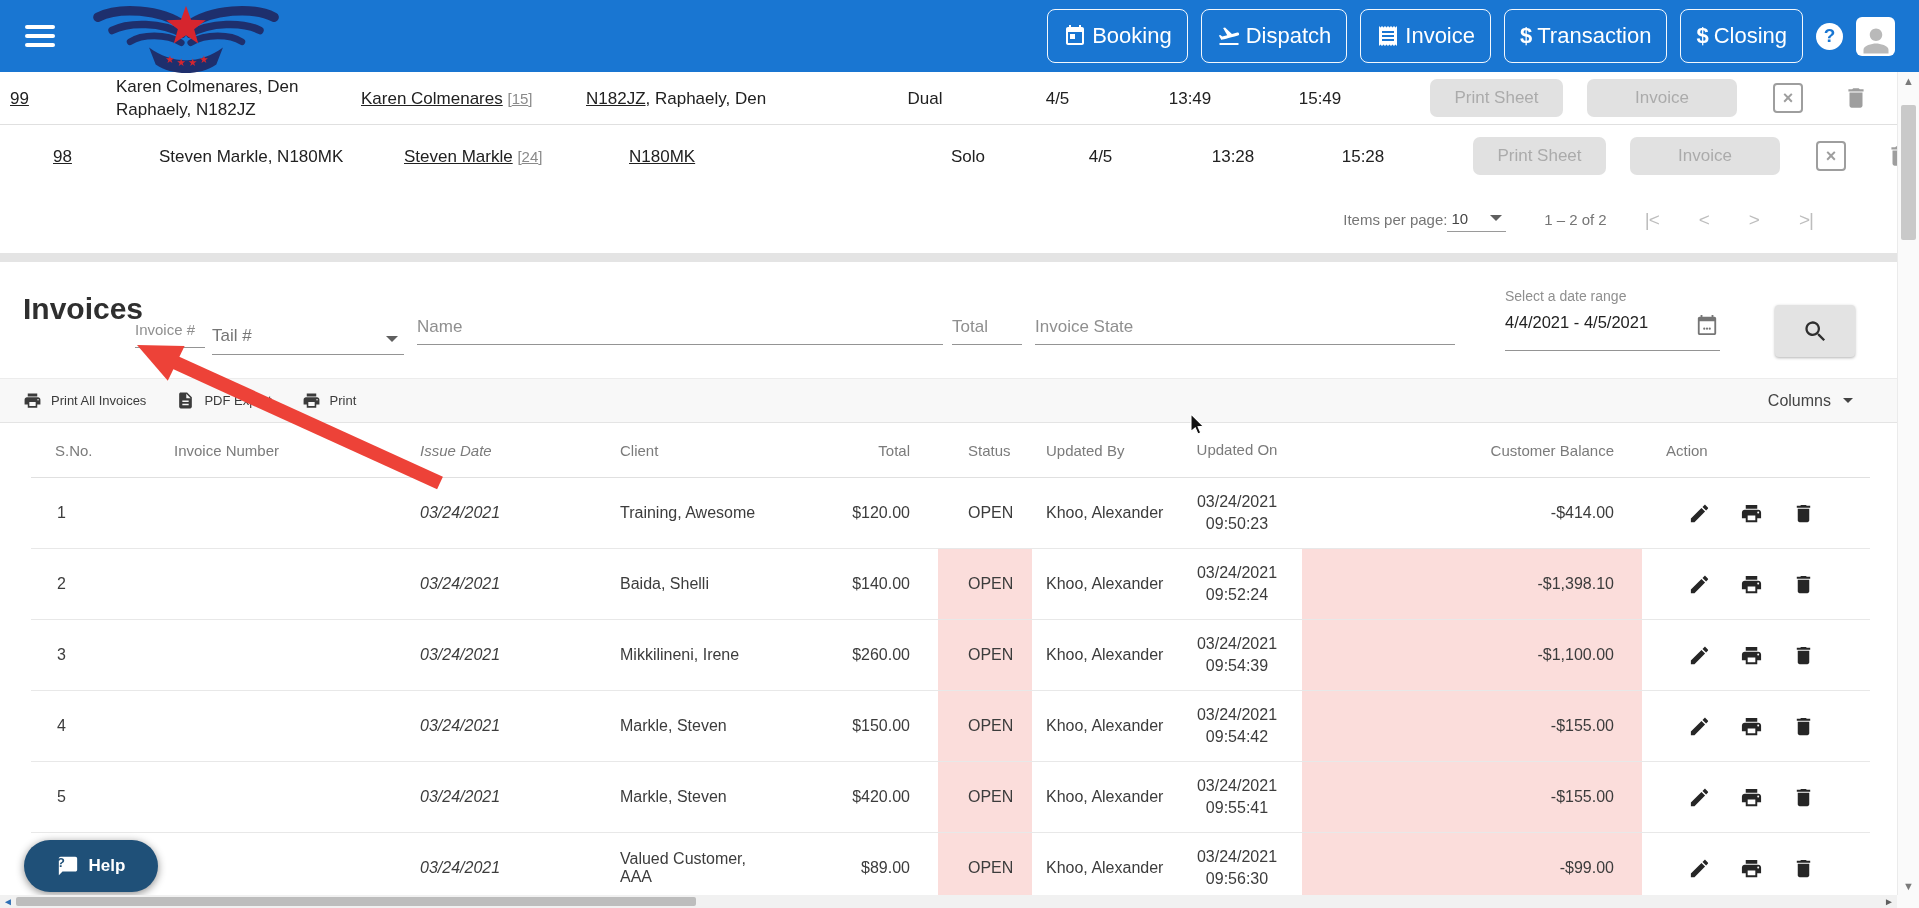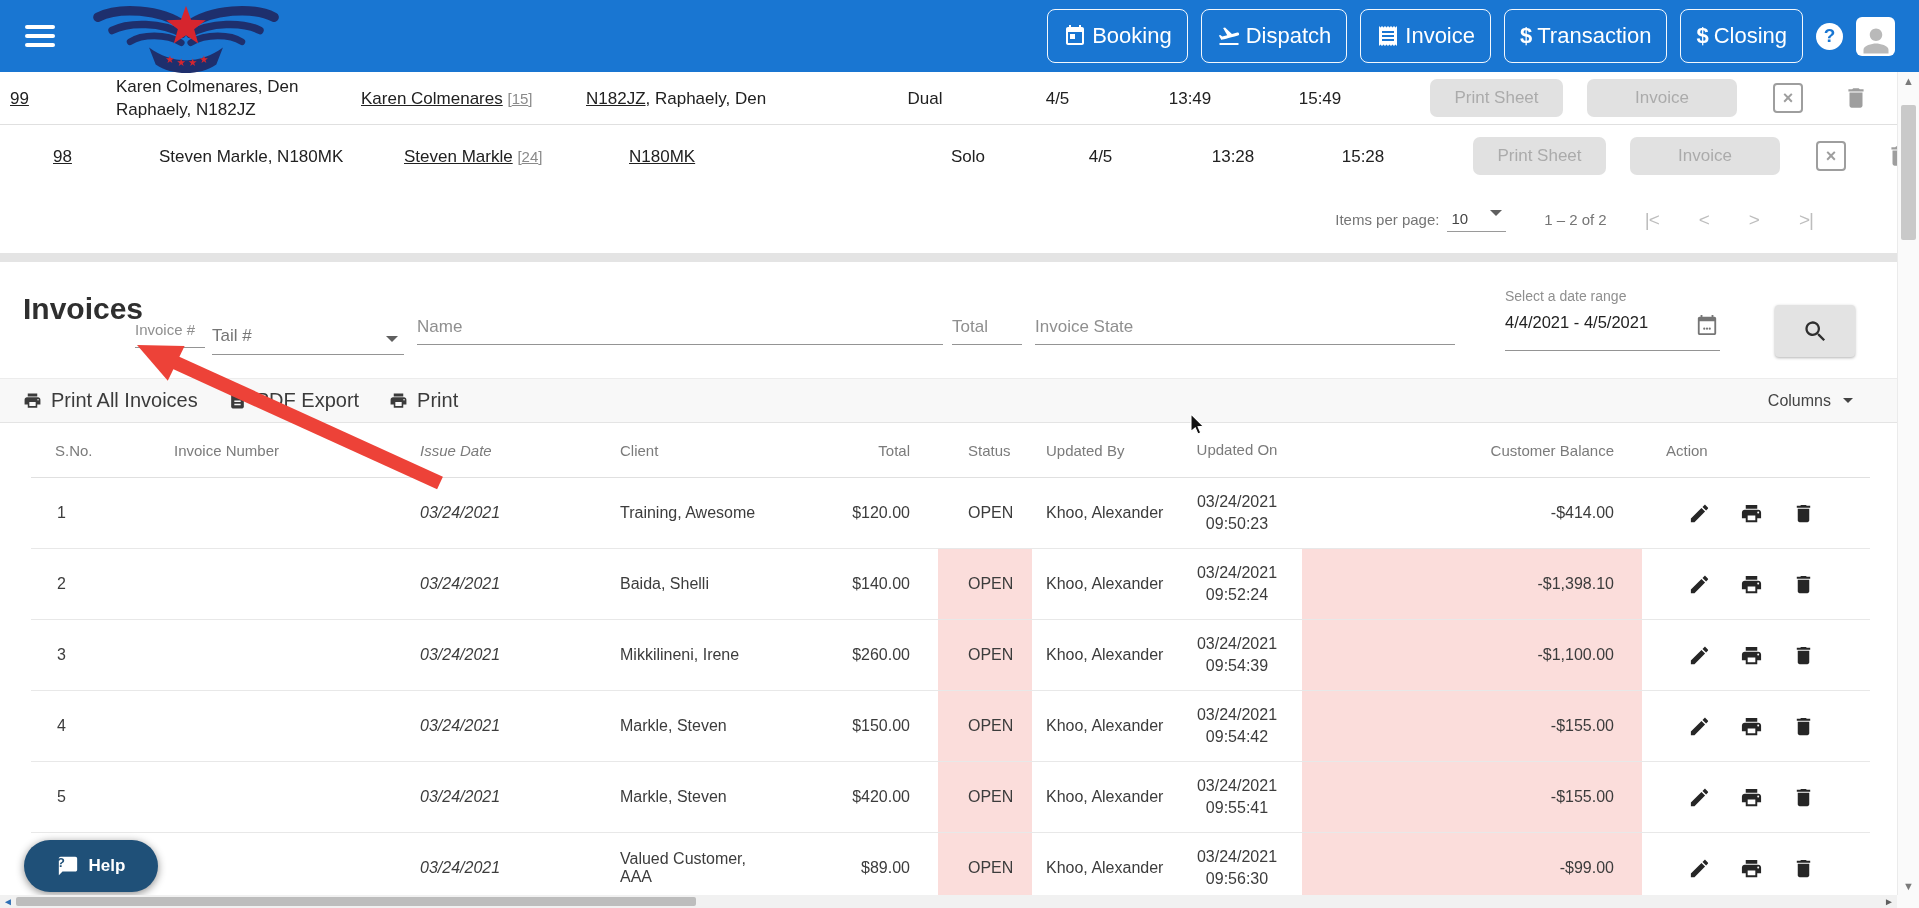--- a/index.html
+++ b/index.html
@@ -32,22 +32,22 @@
   .ref u { cursor:pointer; }
   .b-actions { display:flex; align-items:center; gap:24px; padding-left:45px; }
   .g-btn { height:38px; background:#e1e1e1; border:none; border-radius:7px; color:#ababab; font-size:17px; font-family:"Liberation Sans", sans-serif; cursor:pointer; }
   .g-btn.w1 { width:133px; }
   .g-btn.w2 { width:150px; }
   .icon-x { width:30px; height:30px; border:2px solid #9e9e9e; border-radius:4px; color:#9e9e9e; font-size:18px; font-weight:700; display:flex; align-items:center; justify-content:center; margin-left:12px; cursor:pointer; }
   .icon-g { width:26px; height:26px; fill:#9e9e9e; margin-left:16px; cursor:pointer; }
 
   
   .pagination { position:absolute; top:186px; left:0; width:1897px; height:67px; display:flex; align-items:center; justify-content:flex-end; padding-right:84px; color:#757575; font-size:15px; gap:38px; background:#fff; }
-  .pp { display:flex; align-items:center; gap:8px; }
-  .pp-select { display:flex; gap:22px; border-bottom:1px solid #9a9a9a; padding:2px 4px 4px 4px; color:#444; cursor:pointer; }
+  .pp { display:flex; align-items:center; gap:0; }
+  .pp-select { display:flex; align-items:center; gap:22px; border-bottom:1px solid #9a9a9a; padding:2px 4px 4px 4px; color:#444; cursor:pointer; }
   .caret { width:0; height:0; border-left:6px solid transparent; border-right:6px solid transparent; border-top:6px solid #5f5f5f; display:inline-block; }
   .pg-arrows { display:flex; align-items:center; gap:40px; color:#bdbdbd; font-size:19px; letter-spacing:-1px; }
   .pg-arrows span { cursor:default; }
 
   .section-gap { position:absolute; top:253px; left:0; width:1919px; height:9px; background:#e4e4e4; }
 
   
   .card { position:absolute; top:262px; left:0; width:1897px; height:633px; background:#fff; overflow:hidden; }
   .card-title { position:absolute; left:23px; top:30px; font-size:30px; font-weight:700; color:#2f2f2f; }
   .flt { position:absolute; border:none; border-bottom:1px solid #949494; background:transparent; font-size:17px; color:#ec4899; font-family:"Liberation Sans", sans-serif; height:36px; outline:none; }
@@ -60,21 +60,21 @@
   .f-state { left:1035px; top:47px; width:420px; }
   .f-date { position:absolute; left:1505px; top:26px; width:215px; height:63px; border-bottom:1px solid #949494; cursor:pointer; }
   .f-date .lbl { font-size:14px; color:#8f8f8f; }
   .f-date .val { font-size:16.5px; color:#222; margin-top:9px; }
   .f-date svg { position:absolute; right:2px; top:26px; width:22px; height:22px; fill:#757575; }
   .search-btn { position:absolute; left:1775px; top:43px; width:80px; height:52px; background:#e3e3e3; border:none; border-radius:4px; box-shadow:0 1px 3px rgba(0,0,0,.3); cursor:pointer; display:flex; align-items:center; justify-content:center; }
   .search-btn svg { width:27px; height:27px; fill:#2f2f2f; }
 
   
   .strip { position:absolute; left:0; top:116px; width:1897px; height:45px; background:#f8f8f8; border-top:1px solid #ececec; border-bottom:1px solid #e4e4e4; display:flex; align-items:center; padding-left:23px; gap:30px; }
-  .strip-item { display:flex; align-items:center; gap:9px; font-size:20px; color:#3b3b3b; cursor:pointer; }
+  .strip-item { display:flex; align-items:center; gap:9px; font-size:13px; color:#3b3b3b; cursor:pointer; }
   .strip-item svg { width:19px; height:19px; fill:#3b3b3b; }
   .columns-dd { position:absolute; right:44px; display:flex; align-items:center; gap:12px; font-size:16px; color:#444; cursor:pointer; }
   .columns-dd .caret { border-top-color:#444; border-left-width:5px; border-right-width:5px; border-top-width:5px; }
 
   
   .inv-table { position:absolute; left:31px; top:161px; width:1839px; }
   .inv-head, .inv-row { display:grid; grid-template-columns:119px 240px 210px 178px 160px 94px 140px 130px 340px 1fr; align-items:center; }
   .inv-head { height:55px; font-size:15px; color:#7b7b7b; border-bottom:1px solid #e0e0e0; }
   .inv-row { height:71px; font-size:16px; color:#3c3c3c; border-bottom:1px solid #e8e8e8; }
   .c { padding-left:24px; height:100%; display:flex; align-items:center; }

